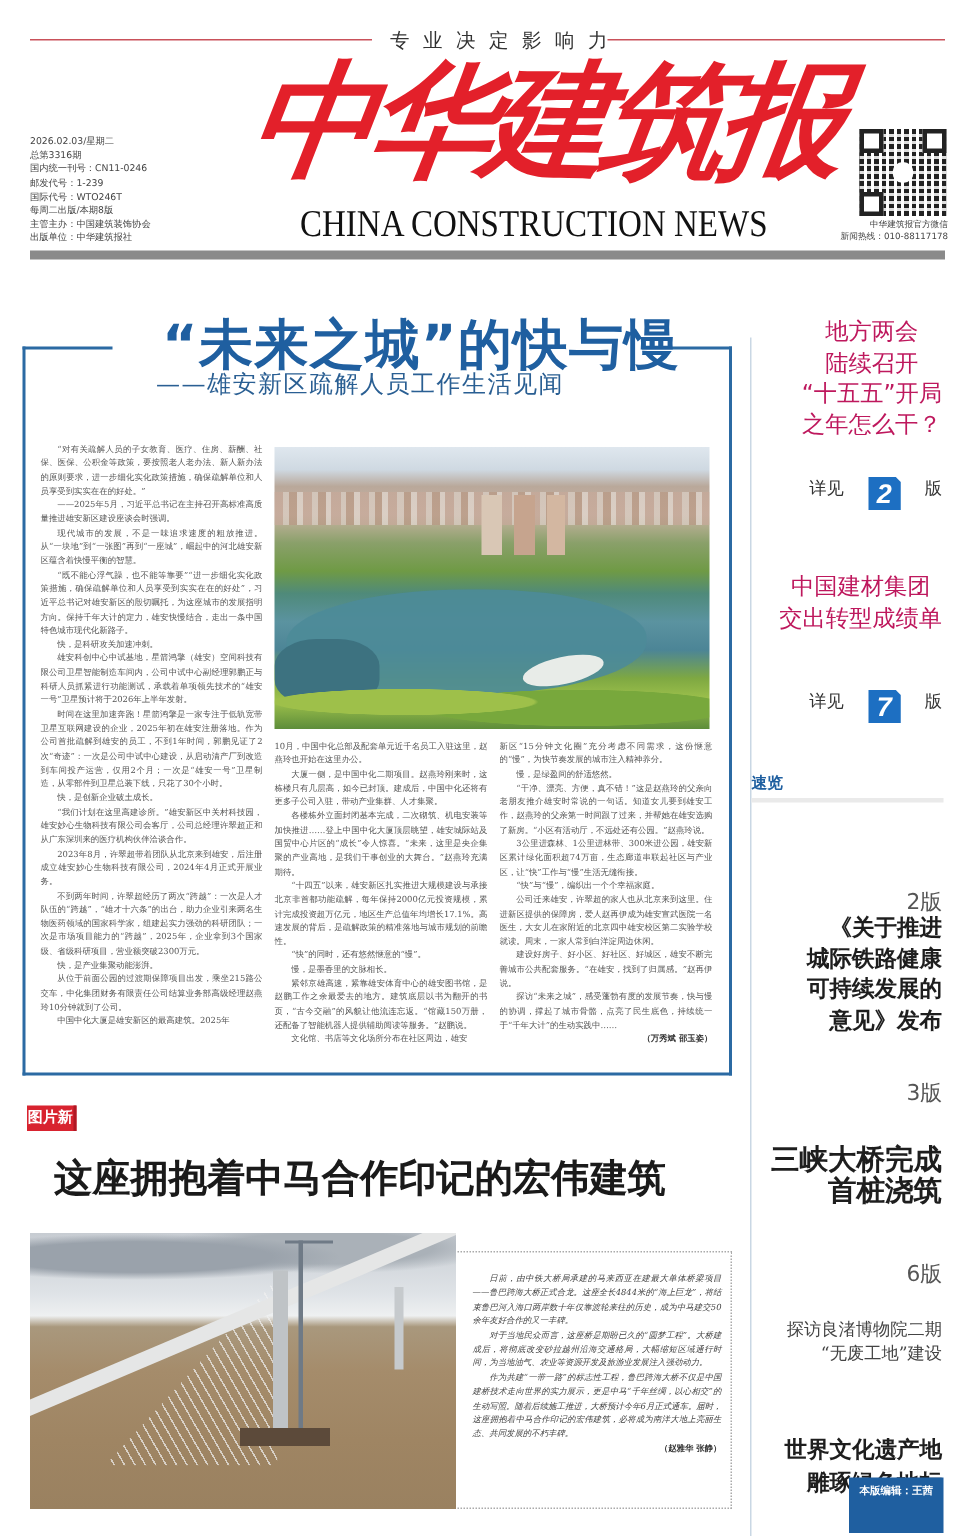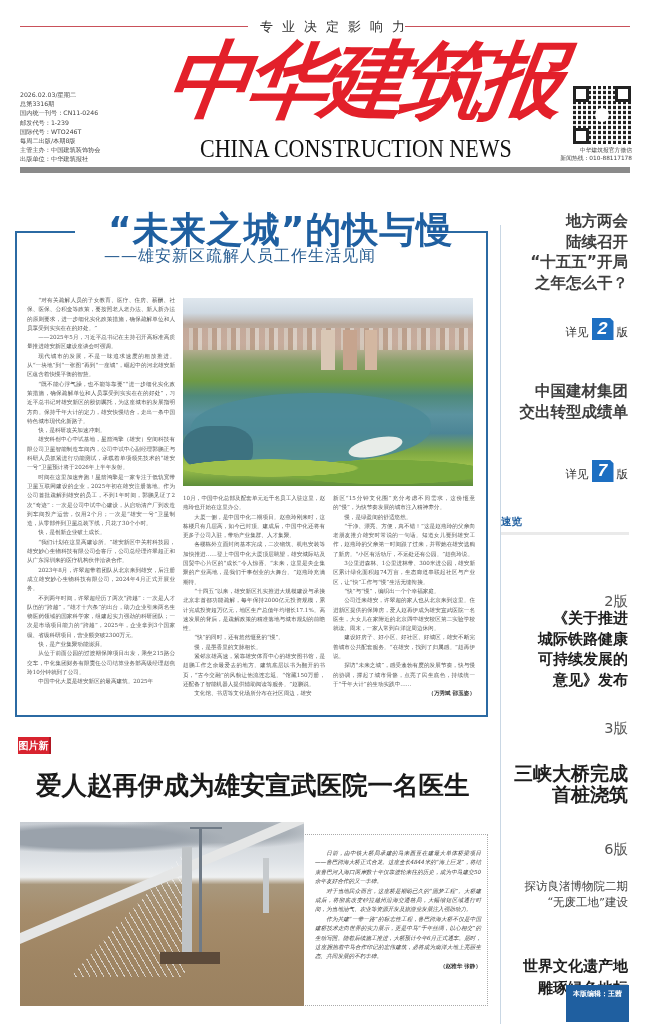--- a/index.html
+++ b/index.html
@@ -52,24 +52,24 @@
 
   .col { position: absolute; font-size: 5.6px; line-height: 9.3px; color: #555; text-align: justify; overflow: hidden; }
   .col p { text-indent: 2em; }
   .col-a { left: 27px; top: 296px; width: 148px; height: 414px; }
   .col-b { left: 183px; top: 494px; width: 142px; height: 216px; }
   .col-c { left: 333px; top: 494px; width: 142px; height: 216px; }
   .byline { font-weight: bold; color: #333; text-align: right; text-indent: 0 !important; }
 
   
   .sidebar-rule { position: absolute; left: 500px; top: 225px; width: 1px; height: 800px; background: #c9d7e4; }
-  .teaser { position: absolute; right: 22px; text-align: right; font-family: "DejaVu Sans", sans-serif; font-weight: bold; color: #404040; }
+  .teaser { position: absolute; right: 22px; text-align: center; font-family: "DejaVu Sans", sans-serif; font-weight: normal; color: #be185d; }
   .teaser-1 { top: 211px; font-size: 15.5px; line-height: 20.5px; }
   .teaser-2 { top: 381px; font-size: 15.5px; line-height: 21px; }
-  .see-more { position: absolute; right: 22px; font-family: Liberation Mono, monospace; font-size: 11.5px; color: #333; display: flex; align-items: flex-end; gap: 3px; white-space: nowrap; }
+  .see-more { position: absolute; right: 22px; font-family: Liberation Sans, sans-serif; font-size: 11.5px; color: #333; display: flex; align-items: flex-start; gap: 16px; white-space: nowrap; }
   .see-more .num { display: inline-block; width: 22px; height: 22px; background: #1d6fc2; color: #fff; font-weight: bold; font-style: italic; font-size: 18px; line-height: 22px; text-align: center; clip-path: polygon(0 0, 85% 0, 100% 15%, 100% 100%, 0 100%); }
   .see-more-1 { top: 318px; }
   .see-more-2 { top: 460px; }
 
   .quick-label { position: absolute; left: 501px; top: 515px; font-family: "DejaVu Sans", sans-serif; font-weight: bold; font-size: 10.5px; color: #1f5fa0; }
   .quick-rule { position: absolute; left: 501px; top: 532px; width: 128px; height: 3px; background: #eaeaea; }
 
   .page-ref { position: absolute; right: 22px; font-family: "DejaVu Sans", sans-serif; font-size: 14.5px; color: #555; }
   .page-ref-2 { top: 592px; margin-left: 24px; }
   .page-ref-3 { top: 719px; }
@@ -244,21 +244,21 @@
   <div>“无废工地”建设</div>
 </div>
 <div class="quick-headline qh-6">
   <div>世界文化遗产地</div>
   <div>雕琢绿色地标</div>
 </div>
 
 <div class="editor-tag">本版编辑：王茜</div>
 
 <div class="photo-news-tag">图片新闻</div>
-<div class="photo-news-title">爱人赵再伊成为雄安宣武医院一名医生</div>
+<div class="photo-news-title">这座拥抱着中马合作印记的宏伟建筑</div>
 
 <div class="bridge-photo" title="鲁巴跨海大桥施工航拍">
   <div class="clouds"></div>
   <div class="cables"></div>
   <div class="deck"></div>
   <div class="pylon1"></div>
   <div class="crane1"></div>
   <div class="crane1-arm"></div>
   <div class="pylon2"></div>
   <div class="pier"></div>

